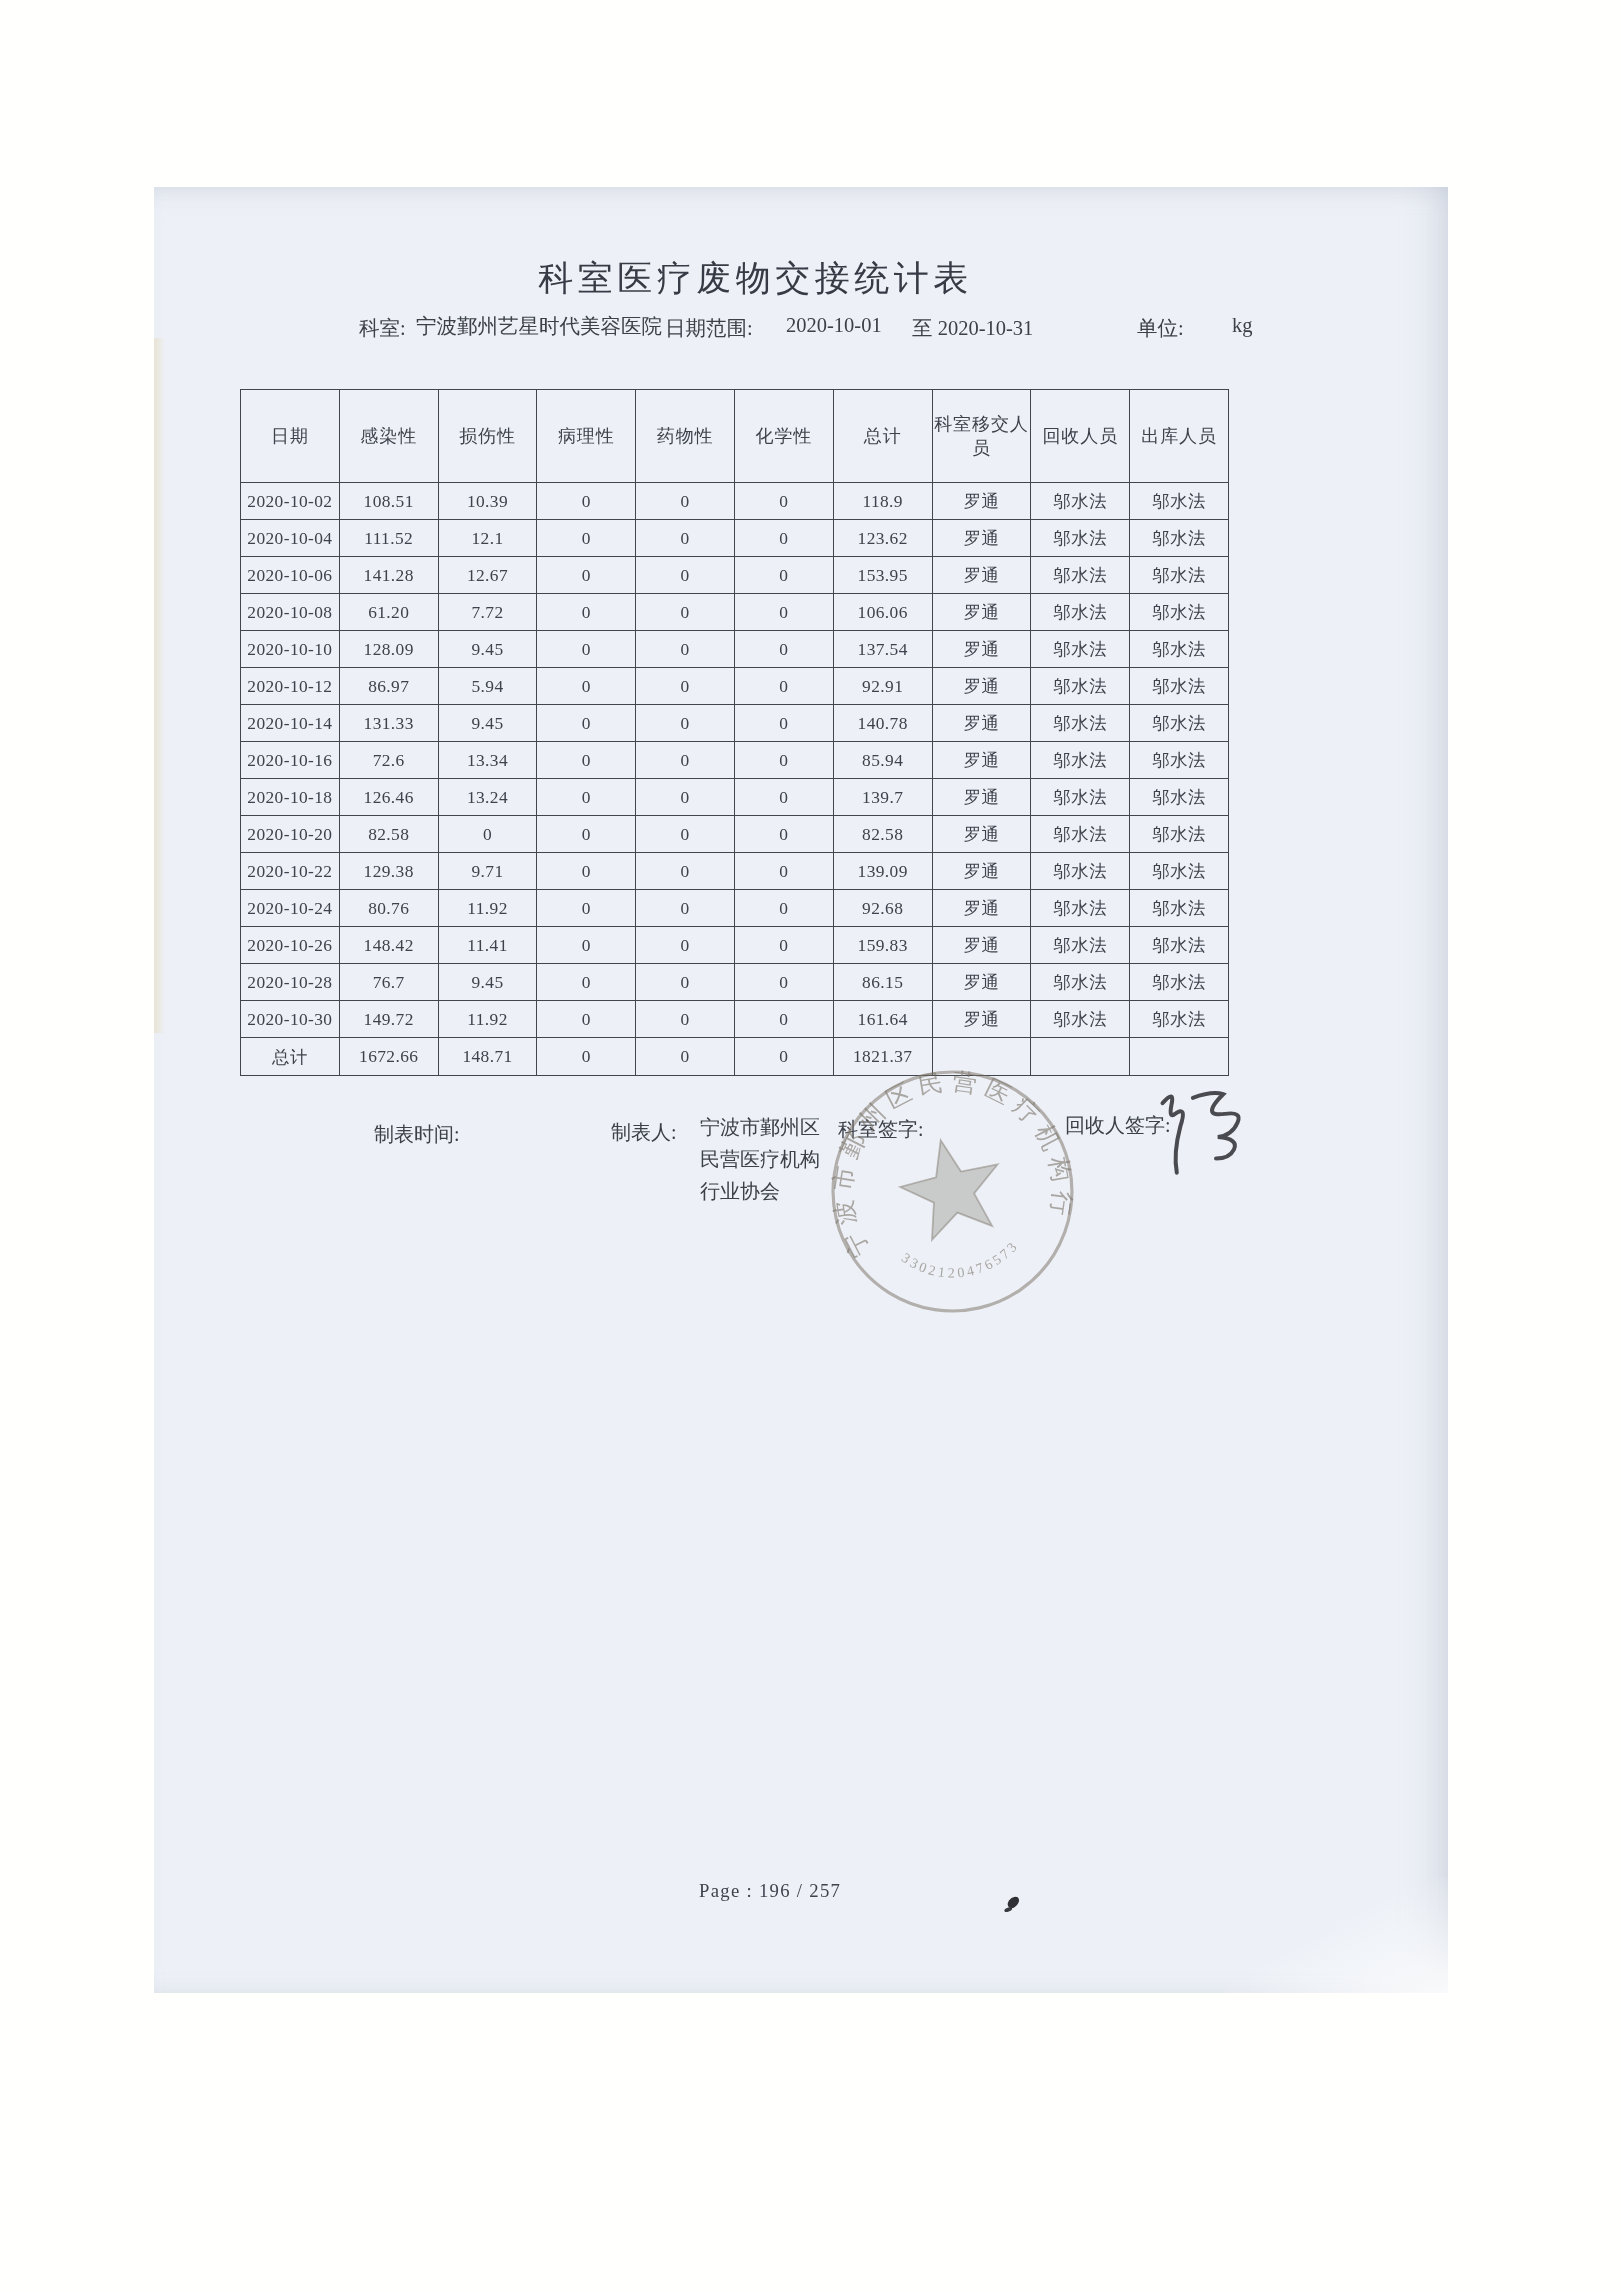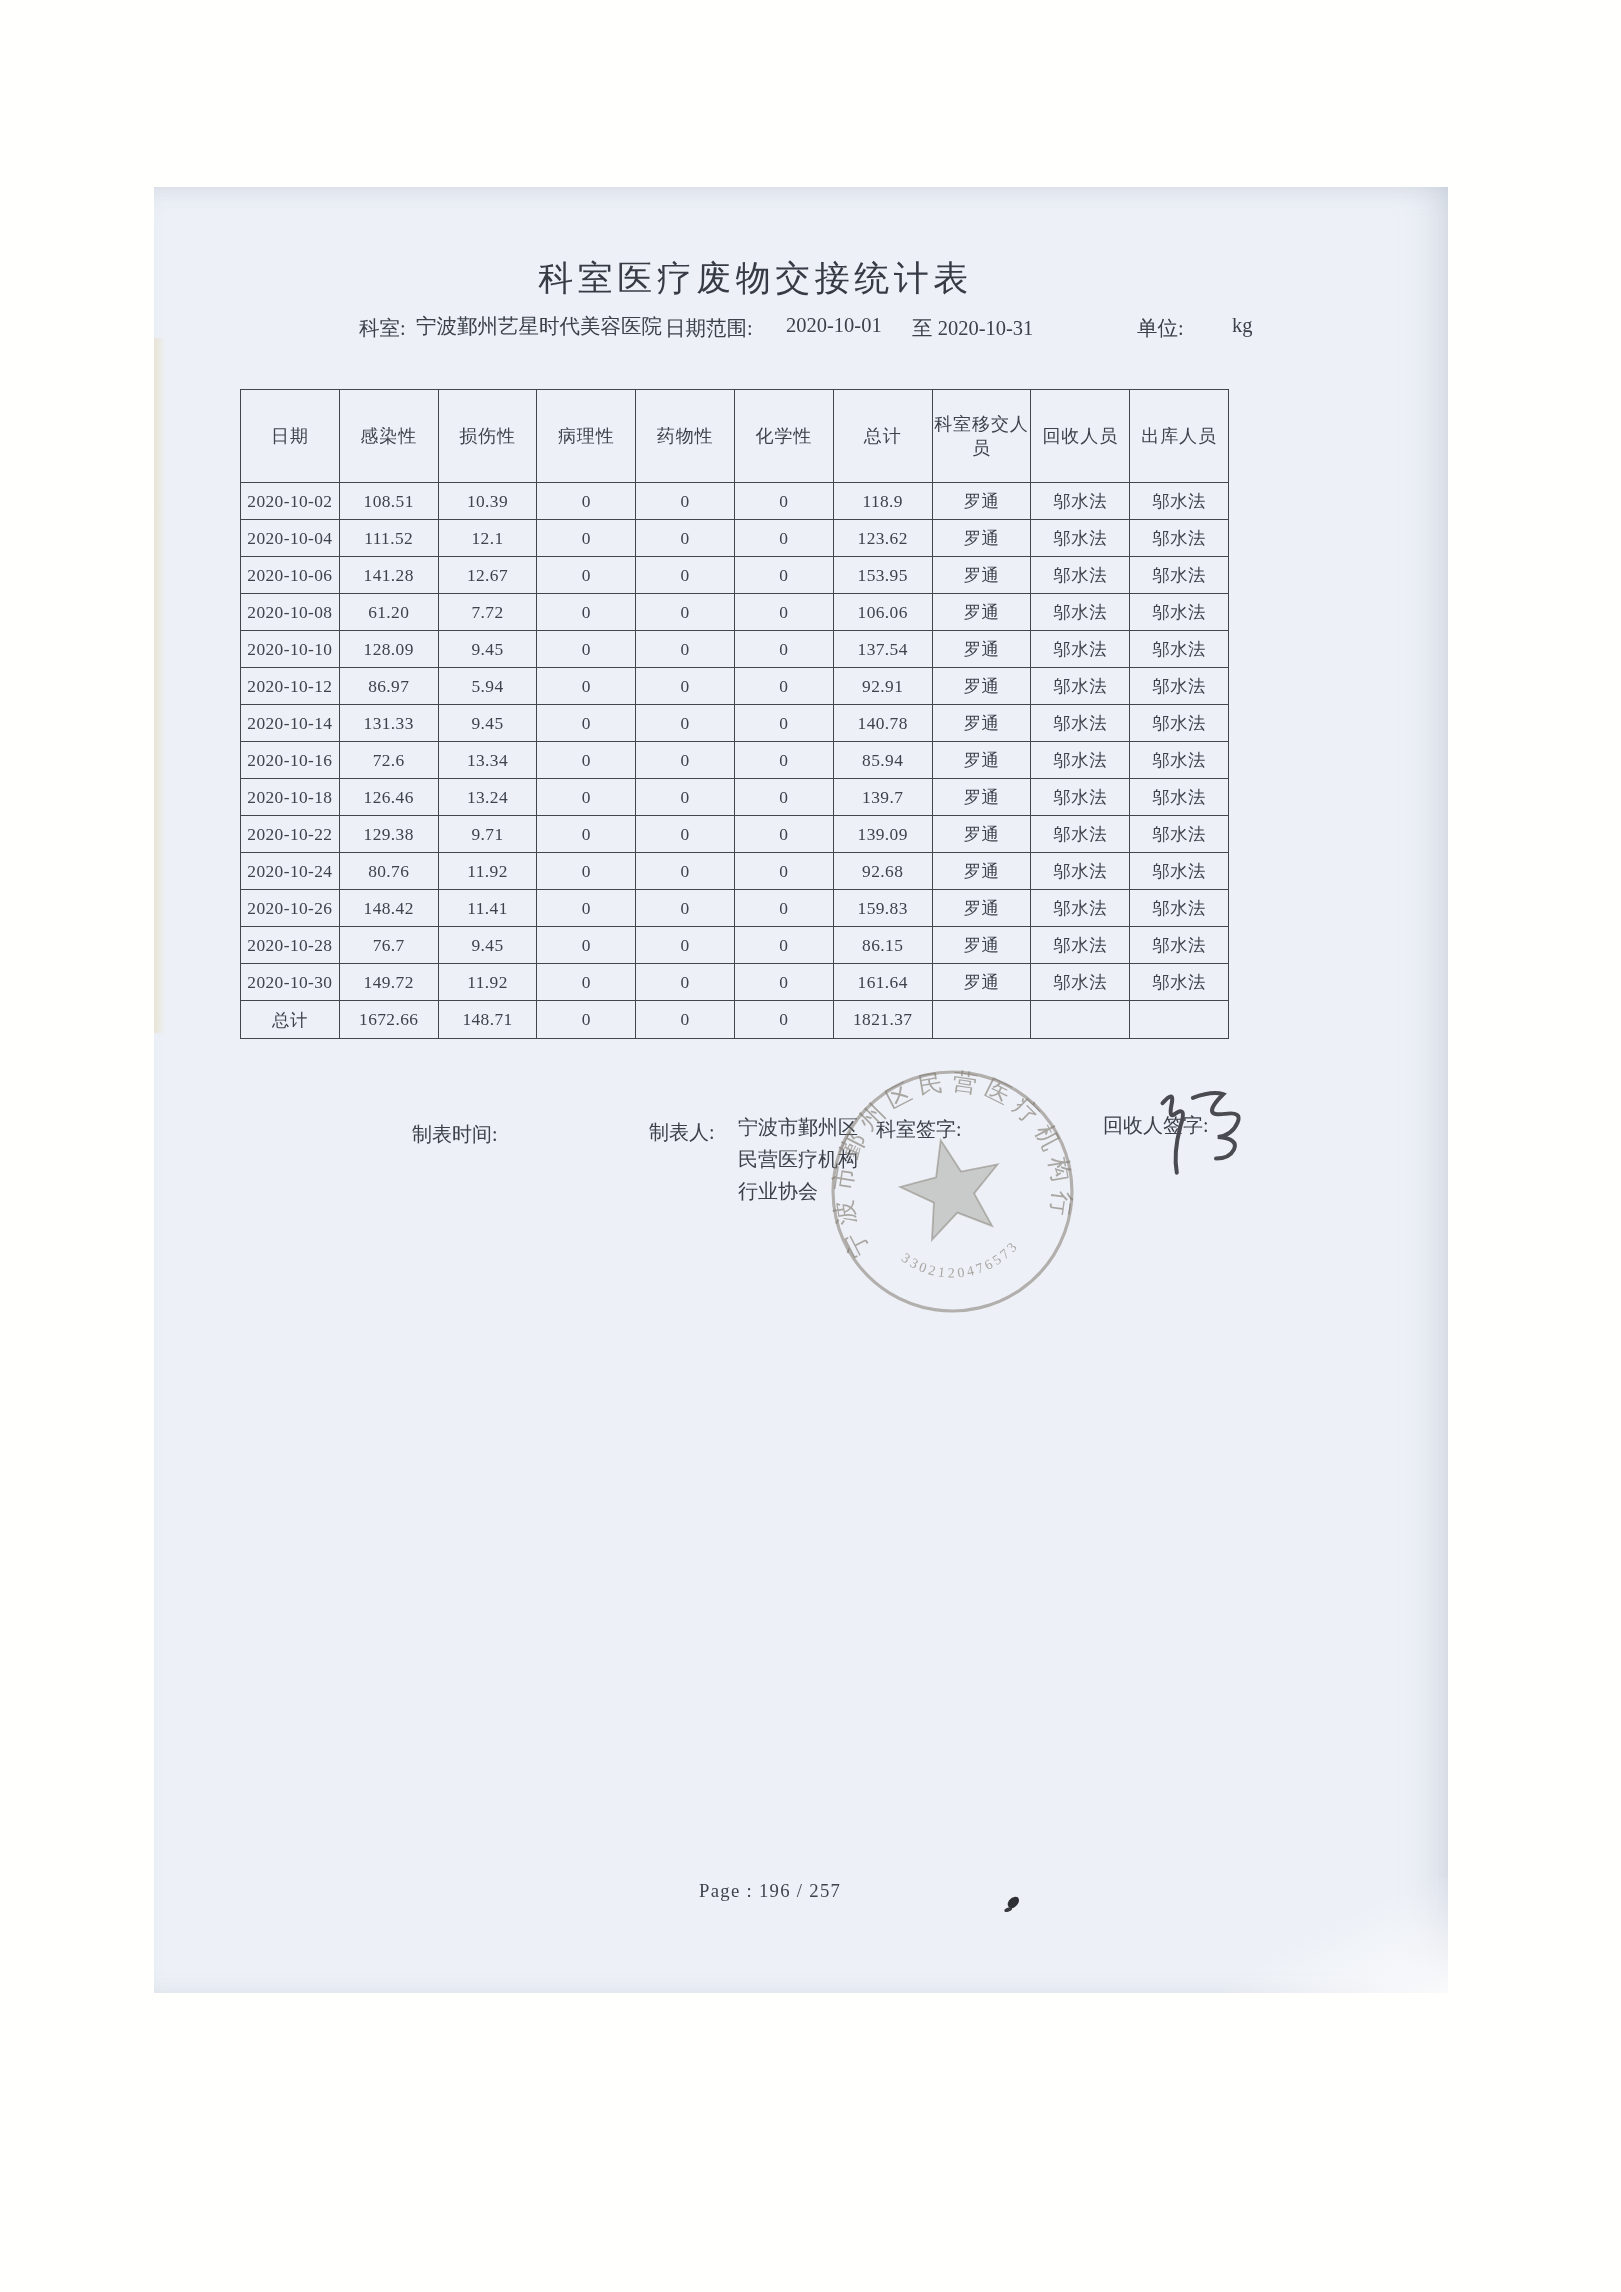--- a/index.html
+++ b/index.html
@@ -53,21 +53,21 @@
     border:1.8px solid #43464d;
     text-align:center; vertical-align:middle;
     font-weight:normal;
     color:#3d424c;
     overflow:hidden;
   }
   table.waste thead th { height:93px; font-size:18px; letter-spacing:0.9px; }
   table.waste tbody td { height:37px; font-size:17.4px; letter-spacing:0.4px; }
   table.waste tbody tr:last-child td { height:38px; }
   
-  .foot { position:absolute; font-size:20px; color:#3b4049; white-space:nowrap;margin-left:38px; }
+  .foot { position:absolute; font-size:20px; color:#3b4049; white-space:nowrap; }
   .f-time    { left:220px; top:934px; }
   .f-maker   { left:457px; top:932px; }
   .f-makerval{ left:546px; top:924px; width:134px; white-space:normal; line-height:1.6; }
   .f-deptsign{ left:684px; top:929px; }
   .f-recsign { left:911px; top:925px; }
   
   .stamp {
     position:absolute; left:670px; top:876px; width:257px; height:257px;
     transform:rotate(-13deg);
     opacity:.92;
@@ -223,20 +223,32 @@
           <td>邬水法</td>
         </tr>
         <tr>
           <td>2020-10-18</td>
           <td>126.46</td>
           <td>13.24</td>
           <td>0</td>
           <td>0</td>
           <td>0</td>
           <td>139.7</td>
+          <td>罗通</td>
+          <td>邬水法</td>
+          <td>邬水法</td>
+        </tr>
+        <tr>
+          <td>2020-10-20</td>
+          <td>82.58</td>
+          <td>0</td>
+          <td>0</td>
+          <td>0</td>
+          <td>0</td>
+          <td>82.58</td>
           <td>罗通</td>
           <td>邬水法</td>
           <td>邬水法</td>
         </tr>
         <tr>
           <td>2020-10-22</td>
           <td>129.38</td>
           <td>9.71</td>
           <td>0</td>
           <td>0</td>

